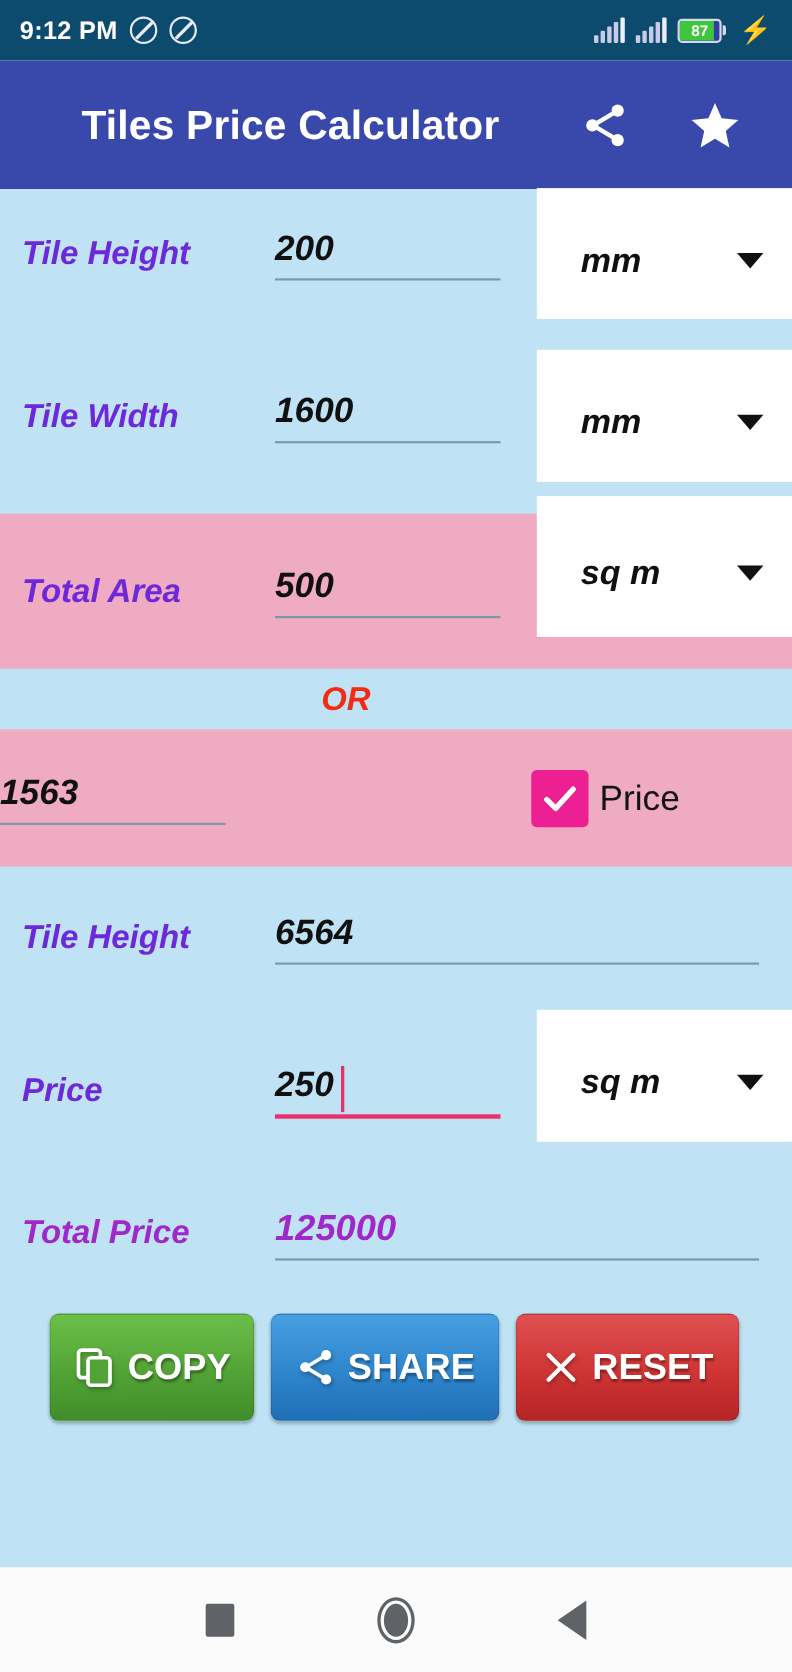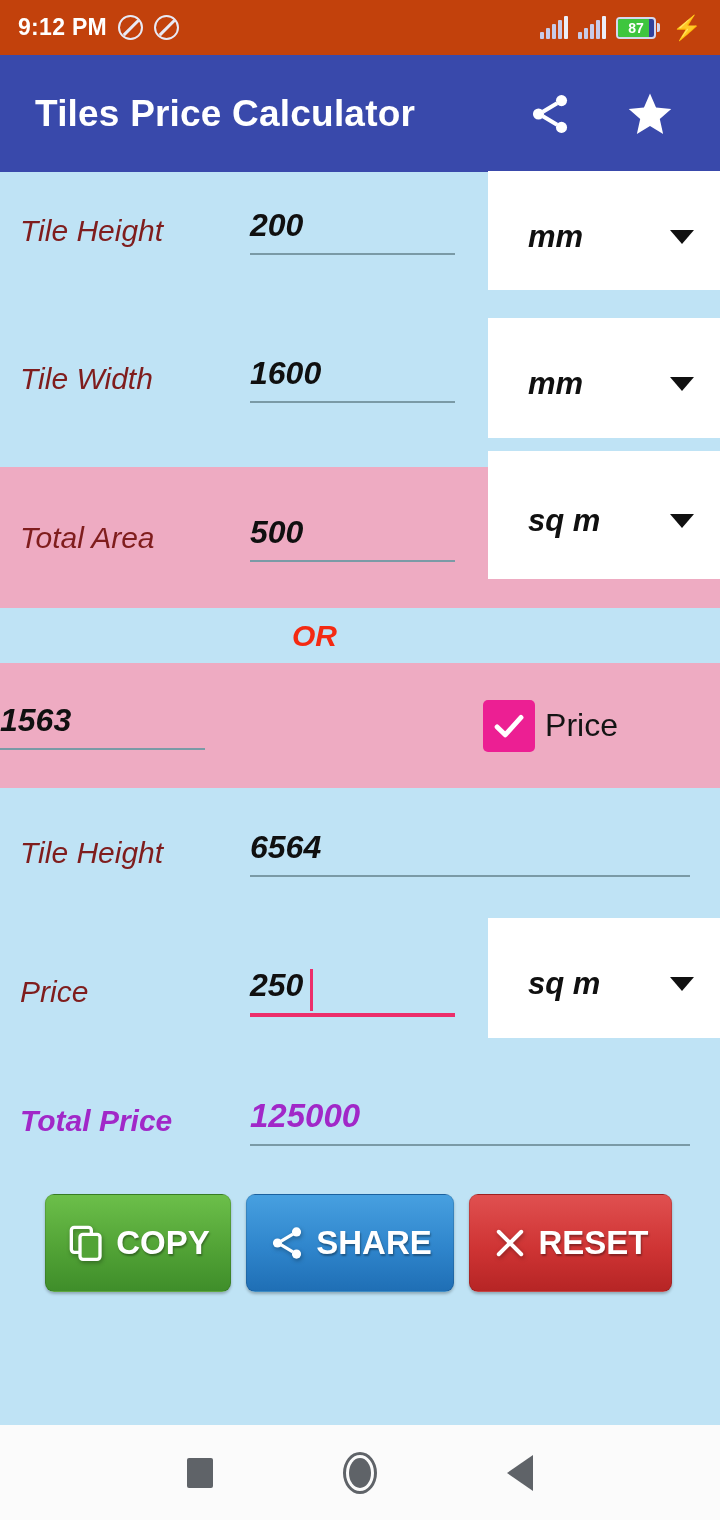--- a/index.html
+++ b/index.html
@@ -7,21 +7,21 @@
     width: 720px; height: 1520px;
     font-family: "Liberation Sans", sans-serif;
     background: #ffffff;
     overflow: hidden;
   }
   #app { position: relative; width: 720px; height: 1520px; }
 
   
   .statusbar {
     position: absolute; top: 0; left: 0; width: 720px; height: 55px;
-    background: #c2410c;
+    background: #0c4a6e;
     display: flex; align-items: center; justify-content: space-between;
     padding: 0 18px;
   }
   .sb-left { display: flex; align-items: center; gap: 11px; }
   .sb-time { color: #ffffff; font-size: 23px; font-weight: bold; letter-spacing: .3px; }
   .sb-right { display: flex; align-items: center; gap: 10px; }
   .dnd-icon { width: 25px; height: 25px; position: relative; }
   .dnd-icon .ring {
     position: absolute; inset: 0; border: 2.5px solid #e8eaf6; border-radius: 50%;
   }
@@ -44,42 +44,42 @@
   }
   .batt-fill { position: absolute; left: 0; top: 0; bottom: 0; width: 87%; background: #3ec63e; }
   .batt-num { position: relative; color: #ffffff; font-size: 14px; font-weight: bold; line-height: 1; }
   .batt-cap { width: 3px; height: 9px; background: #d5d8ee; border-radius: 0 2px 2px 0; margin-left: 1px; }
   .bolt { color: #eef0fb; font-size: 24px; line-height: 1; margin-left: 2px; }
 
   
   .appbar {
     position: absolute; top: 55px; left: 0; width: 720px; height: 117px;
     background: #3949ab;
-    display: flex; align-items: center;
+    display: flex; align-items: center; padding-left: 39px;
   }
   .appbar-title {
     color: #ffffff; font-size: 37px; font-weight: bold; margin-left: 35px; flex: 1;
     letter-spacing: .2px;
   }
   .appbar-actions { display: flex; align-items: center; gap: 50px; margin-right: 45px; }
   .icon-btn { width: 50px; height: 50px; display: flex; align-items: center; justify-content: center; }
 
   
   .content {
     position: absolute; top: 172px; left: 0; width: 720px; height: 1253px;
     background: #bfe3f5;
   }
   .row {
     position: relative; width: 720px; display: flex; align-items: center;
   }
   .row.blue { background: #bfe3f5; }
   .row.pink { background: #eeabc2; }
 
   .label {
-    font-style: italic; font-weight: normal; font-size: 30px; color: #7f1d1d;
+    font-style: italic; font-weight: bold; font-size: 30px; color: #6d28d9;
     width: 250px; padding-left: 20px; flex-shrink: 0;
   }
   .field {
     position: relative; width: 205px; flex-shrink: 0;
   }
   .field.wide { width: 440px; }
   .field-value {
     font-style: italic; font-weight: bold; font-size: 32px; color: #101010;
     padding-bottom: 9px; white-space: nowrap;
   }

